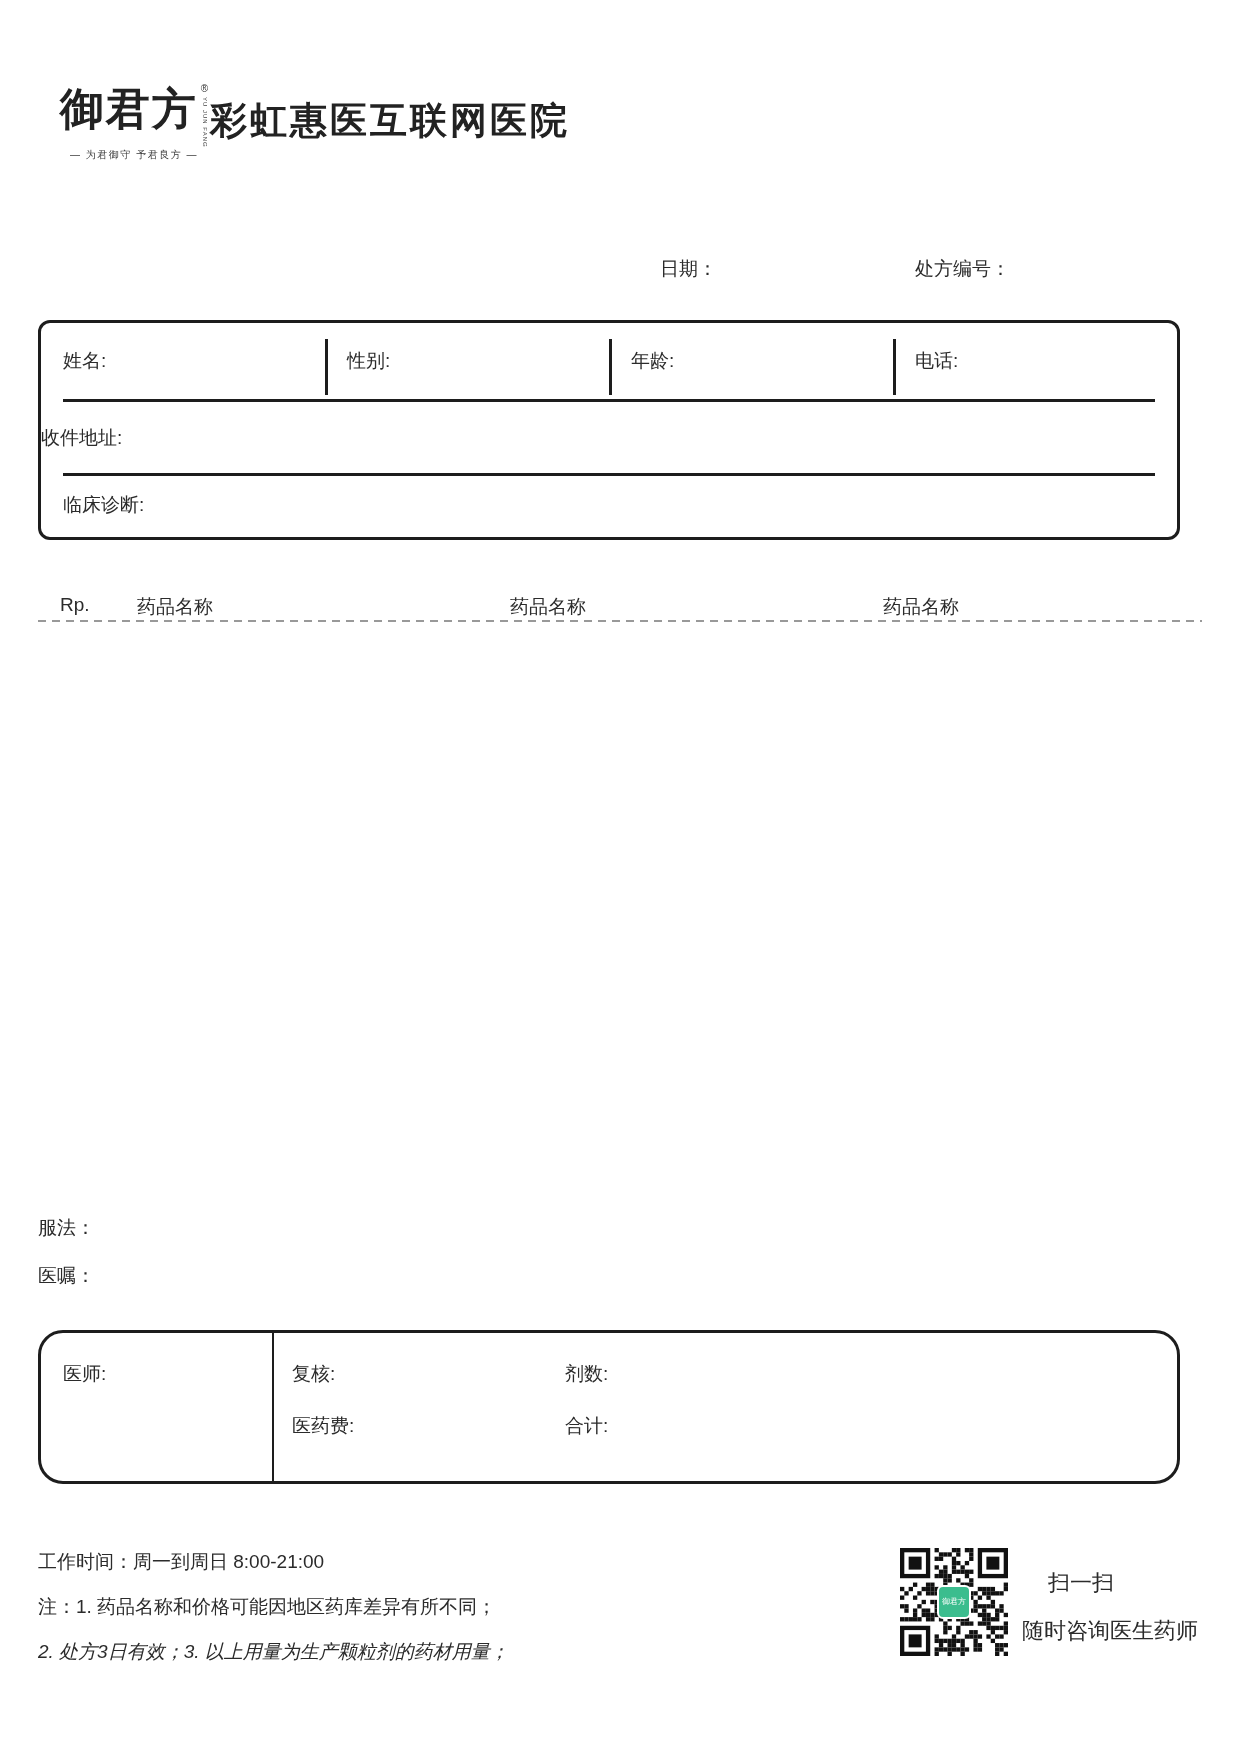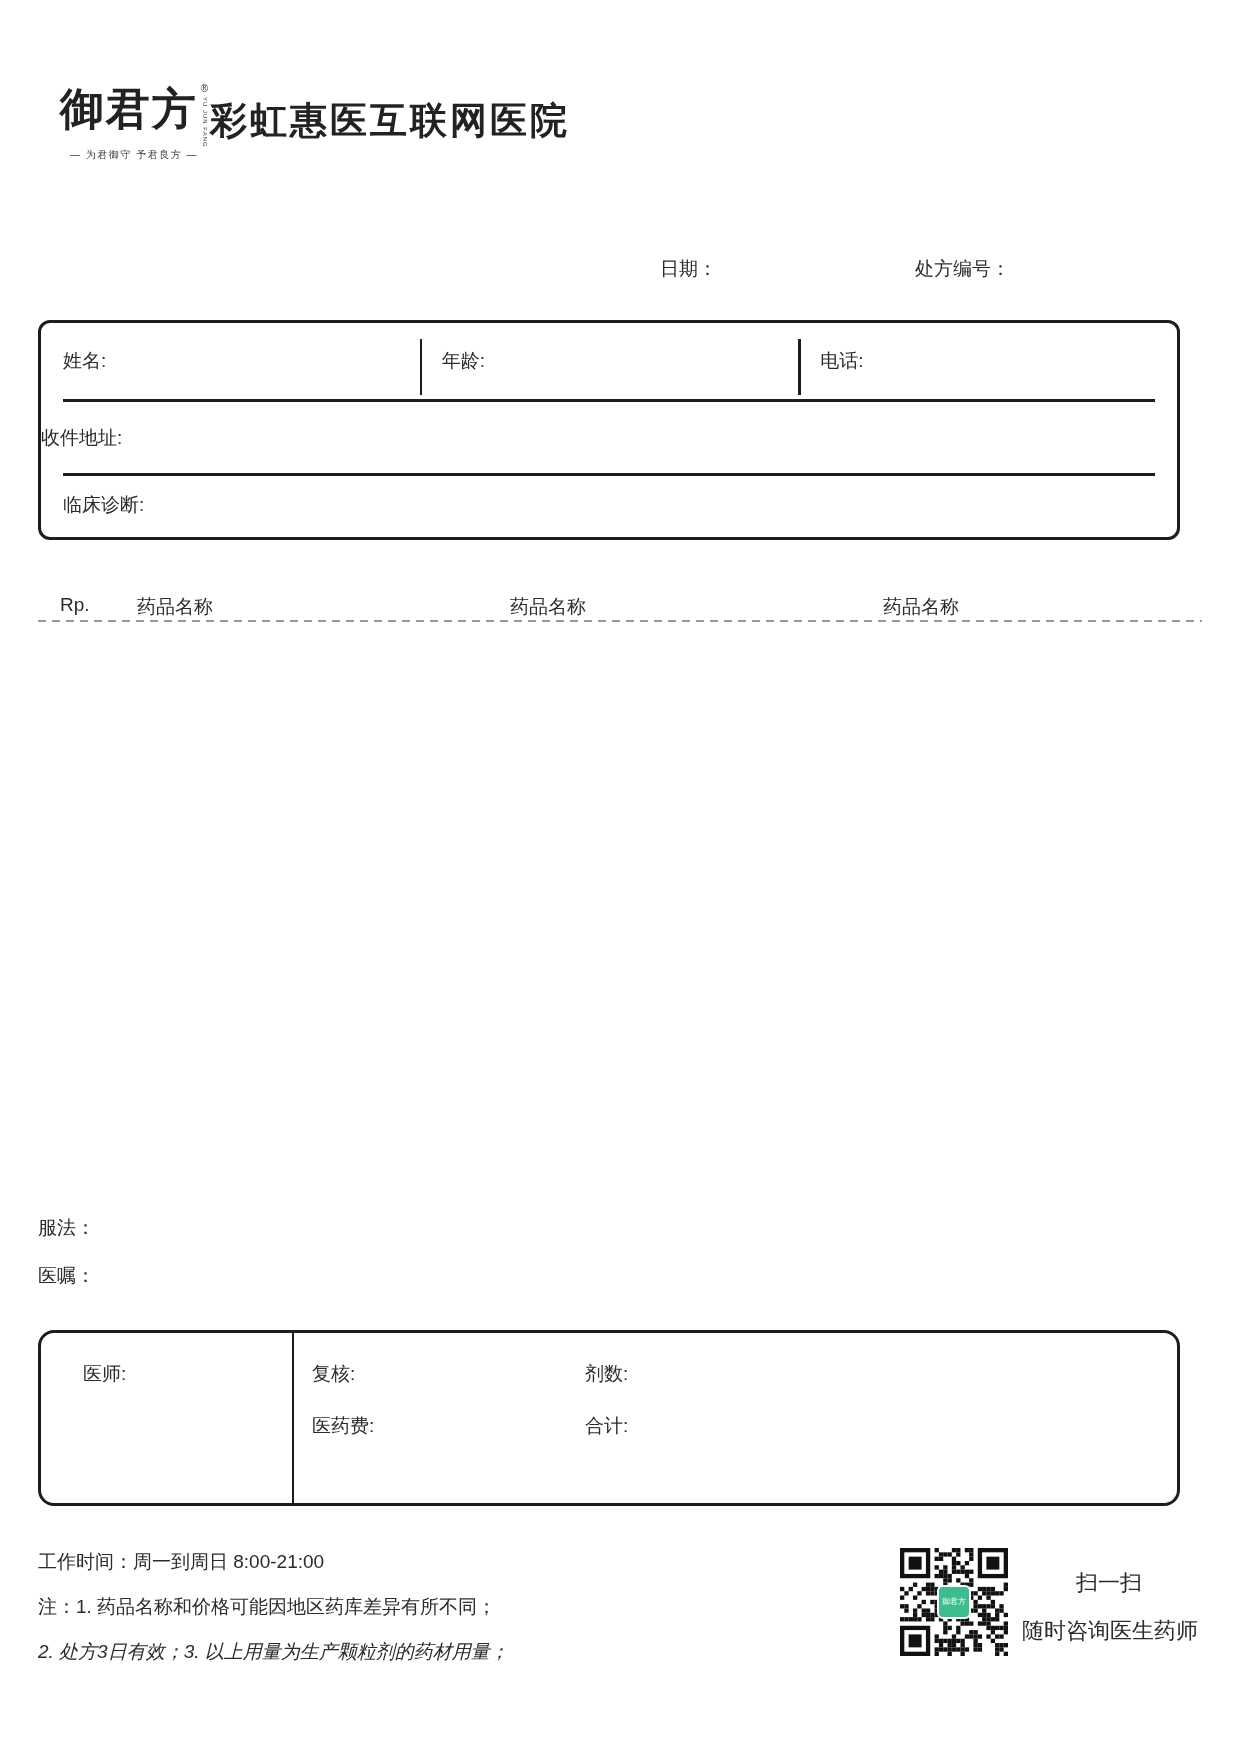--- a/index.html
+++ b/index.html
@@ -56,23 +56,23 @@
     position:absolute; left:38px; top:620px; width:1164px; height:2px;
     background:repeating-linear-gradient(90deg, var(--dashed,#999) 0, var(--dashed,#999) 8px, transparent 8px, transparent 14px);
   }
 
   
   .usage-label  { left:38px; top:1215px; font-size:19px; }
   .advice-label { left:38px; top:1263px; font-size:19px; }
 
   
   .sign-box {
-    position:absolute; left:38px; top:1330px; width:1142px; height:176px;
-    border:3px solid var(--border,#1d1d1d); border-radius:16px; box-sizing:border-box;
-    display:flex; background:#fff;padding-left:20px;
+    position:absolute; left:38px; top:1330px; width:1142px; height:154px;
+    border:3px solid var(--border,#1d1d1d); border-radius:25px; box-sizing:border-box;
+    display:flex; background:#fff;
   }
   .sign-left {
     width:233px; box-sizing:border-box; border-right:2.5px solid var(--border,#1d1d1d);
     padding:28px 0 0 22px; font-size:19px;
   }
   .sign-right { flex:1; padding:28px 0 0 18px; font-size:19px; }
   .sign-row { display:flex; }
   .sign-row + .sign-row { margin-top:26px; }
   .sign-cell-a { width:273px; }
 
@@ -82,21 +82,21 @@
   .footer-note2 { left:38px; top:1639px; font-size:19px;font-style:italic; }
 
   .qr { position:absolute; left:900px; top:1548px; width:108px; height:108px; }
   .qr svg { width:108px; height:108px; display:block; }
   .qr-center {
     position:absolute; left:50%; top:50%; transform:translate(-50%,-50%);
     width:30px; height:30px; background:var(--qr_green,#3bbd8e); border-radius:6px;
     border:2px solid #fff; color:#fff; font-size:8px; line-height:1;
     display:flex; align-items:center; justify-content:center; white-space:nowrap; overflow:hidden;
   }
-  .qr-caption1 { left:1076px; top:1568px; font-size:22px; }
+  .qr-caption1 { left:1048px; top:1568px; font-size:22px; }
   .qr-caption2 { left:1022px; top:1616px; font-size:22px; }
 </style>
 </head>
 <body>
 
 <div class="page">
 
   <div class="brand-logo">
     <div class="logo-main">
       <span class="logo-text">御君方</span>
@@ -109,20 +109,23 @@
   </div>
   <h1 class="hospital">彩虹惠医互联网医院</h1>
 
   <span class="abs date-label">日期：</span>
   <span class="abs rx-no-label">处方编号：</span>
 
   <div class="patient-box">
     <div class="p-row1">
       <div class="p-cell">
         <span>姓名:</span>
+      </div>
+      <div class="p-cell">
+        <span>性别:</span>
       </div>
       <div class="p-cell">
         <span>年龄:</span>
       </div>
       <div class="p-cell">
         <span>电话:</span>
       </div>
     </div>
     <div class="p-hline"></div>
     <div class="p-row2">

